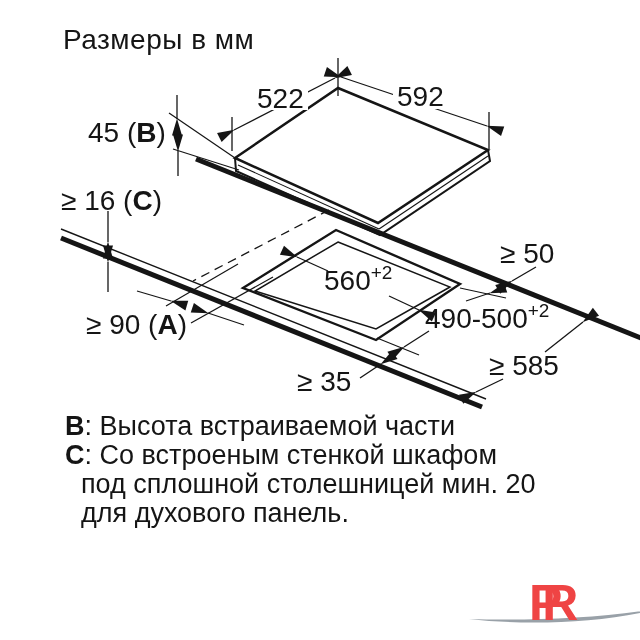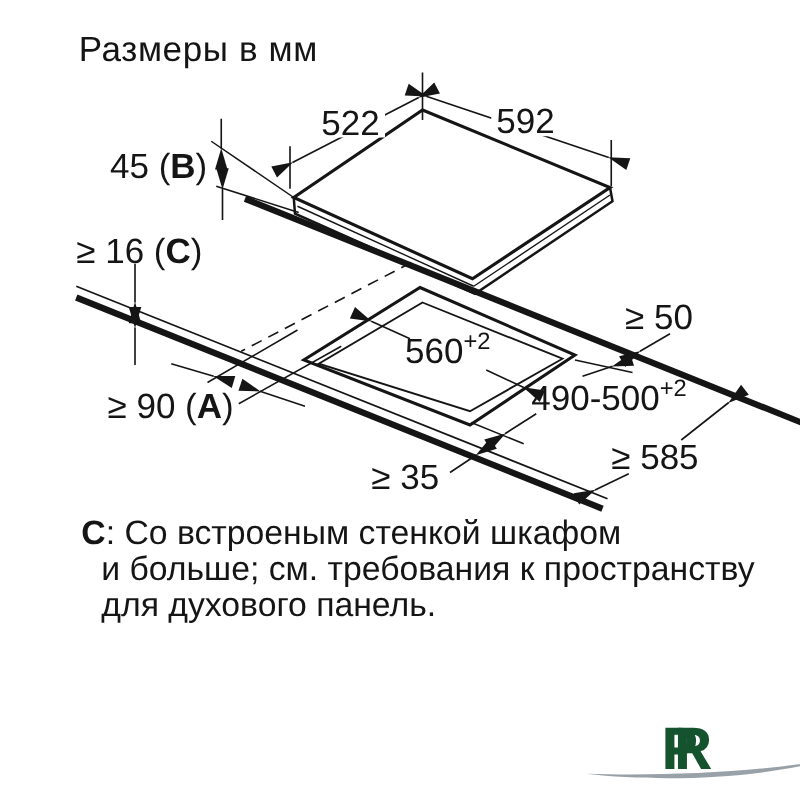--- a/index.html
+++ b/index.html
@@ -10,22 +10,22 @@
   svg.diagram text{font-family:"Liberation Sans",sans-serif;font-size:28px;fill:#151515;}
   svg.diagram .sup{font-size:19px;}
   svg.diagram .bold{font-weight:bold;}
   .legend{position:absolute;left:32px;top:412px;z-index:1;font-size:27px;line-height:29px;white-space:nowrap;}
   .legend .k{font-weight:bold;}
   .legend .cont{padding-left:16px;}
   .wm-blob{position:absolute;left:428px;top:553px;width:212px;height:36px;z-index:2;
            background:rgba(255,255,255,.75);}
   .wm-swoosh{position:absolute;left:436px;top:602px;z-index:3;}
   .wm-logo{position:absolute;left:496px;top:578px;z-index:4;
-           font-family:Liberation Mono, monospace;font-size:50px;font-weight:600;
-           color:#14532d;letter-spacing:-0.40em;line-height:1;}
+           font-family:Liberation Sans, sans-serif;font-size:50px;font-weight:600;
+           color:#ef4444;letter-spacing:-0.40em;line-height:1;}
 </style>
 </head>
 <body>
 
 <div class="stage">
 
   <div class="title">Размеры в мм</div>
 
   <svg class="diagram" width="640" height="640" viewBox="0 0 640 640">
     <defs>
@@ -117,22 +117,23 @@
     </g>
 
     <g>
       <line x1="512" y1="352" x2="550" y2="322" stroke="#151515" stroke-width="1.3" marker-end="url(#ah)"></line>
       <line x1="470" y1="379" x2="443" y2="392" stroke="#151515" stroke-width="1.3" marker-end="url(#ah)"></line>
       <text x="456" y="375">≥ 585</text>
     </g>
   </svg>
 
   <div class="legend">
+    <div><span class="k">B</span><span>: </span><span>Высота встраиваемой части</span></div>
     <div><span class="k">C</span><span>: </span><span>Со встроеным стенкой шкафом</span></div>
-    <div class="cont"><span>и больше; см. требования к пространству</span></div>
+    <div class="cont"><span>под сплошной столешницей мин. 20</span></div>
     <div class="cont"><span>для духового панель.</span></div>
   </div>
 
   <div class="wm-blob"></div>
   <svg class="wm-swoosh" width="198" height="26" viewBox="0 0 198 26">
     <path d="M0,17 C60,24 140,21 196,5 C140,16 60,19 0,17 Z" fill="#99a1a8"></path>
   </svg>
   <div class="wm-logo">PR</div>
 
 </div>

